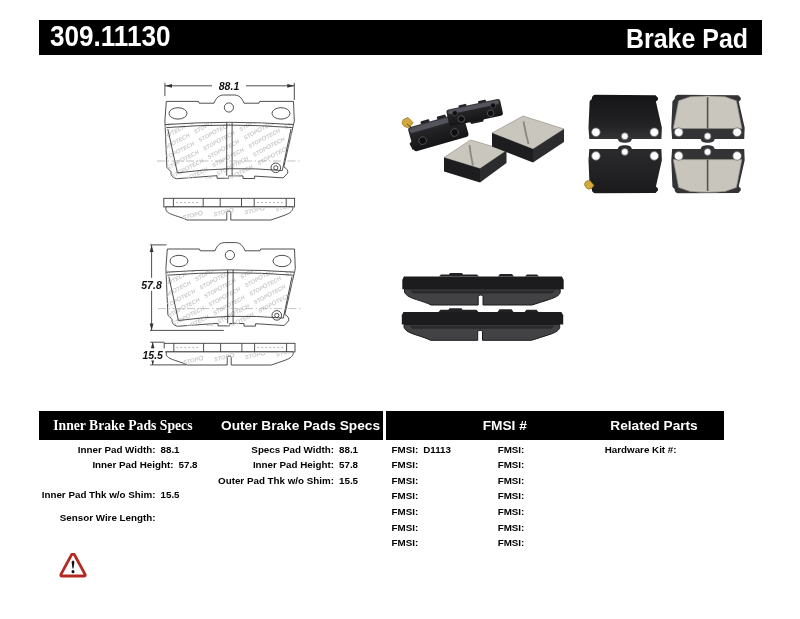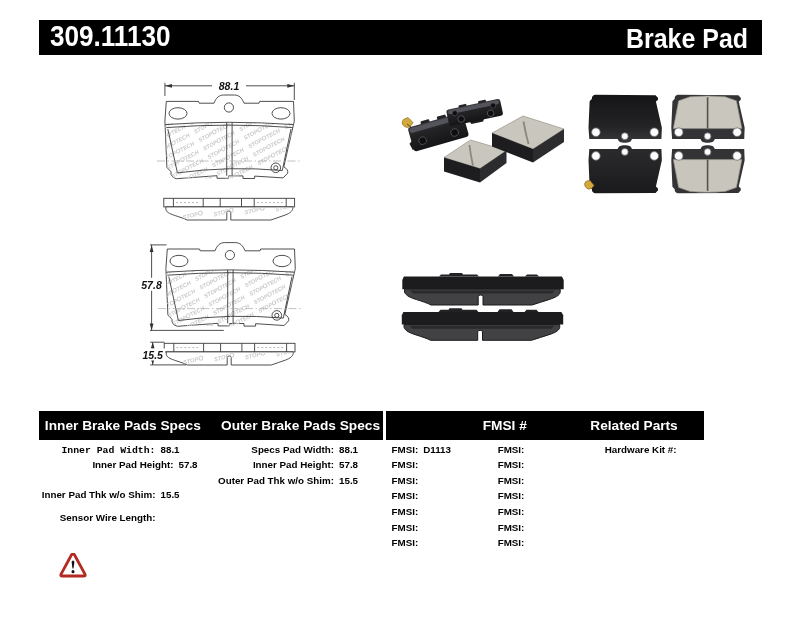--- a/index.html
+++ b/index.html
@@ -18,27 +18,27 @@
 .red{color:#c53b35;}
 </style>
 </head>
 <body>
 <div id="page">
   <div class="abs" id="topbar"></div>
   <div class="abs" id="tb1">309.11130</div>
   <div class="abs" id="tb2">Brake Pad</div>
 
   <div class="abs hbar" style="left:39px;width:343.8px;">
-     <span style="position:absolute;left:0;width:167.7px;text-align:center;">Inner Brake Pads Specs</span>
+     <span style="position:absolute;left:0;width:167.7px;text-align:center;font-family:Liberation Serif, serif;">Inner Brake Pads Specs</span>
      <span style="position:absolute;left:174px;width:175px;text-align:center;">Outer Brake Pads Specs</span>
   </div>
   <div class="abs hbar" style="left:386.4px;width:210.8px;padding-left:13px;">FMSI #</div>
-  <div class="abs hbar" style="left:564px;width:140px;">Related Parts</div>
-
-  <div class="abs row" style="left:30px;top:443.6px;"><span class="lab" style="width:125.5px;font-family:Liberation Mono, monospace;">Inner Pad Width:</span><span class="val">88.1</span></div>
+  <div class="abs hbar" style="left:584px;width:140px;">Related Parts</div>
+
+  <div class="abs row" style="left:30px;top:443.6px;"><span class="lab" style="width:125.5px;">Inner Pad Width:</span><span class="val">88.1</span></div>
   <div class="abs row" style="left:48px;top:459.2px;"><span class="lab" style="width:125.5px;">Inner Pad Height:</span><span class="val">57.8</span></div>
   <div class="abs row" style="left:30px;top:489px;"><span class="lab" style="width:125.5px;">Inner Pad Thk w/o Shim:</span><span class="val">15.5</span></div>
   <div class="abs row" style="left:30px;top:490.4px;margin-top:22px;"><span class="lab" style="width:125.5px;">Sensor Wire Length:</span></div>
 
   <div class="abs row" style="left:190px;top:443.6px;"><span class="lab" style="width:144px;">Specs Pad Width:</span><span class="val">88.1</span></div>
   <div class="abs row" style="left:190px;top:459.2px;"><span class="lab" style="width:144px;">Inner Pad Height:</span><span class="val">57.8</span></div>
   <div class="abs row" style="left:190px;top:474.8px;"><span class="lab" style="width:144px;">Outer Pad Thk w/o Shim:</span><span class="val">15.5</span></div>
 
   <div class="abs row" style="left:391.5px;top:443.6px;">FMSI:<span class="val">D1113</span></div>
   <div class="abs row" style="left:391.5px;top:459.2px;">FMSI:</div>

